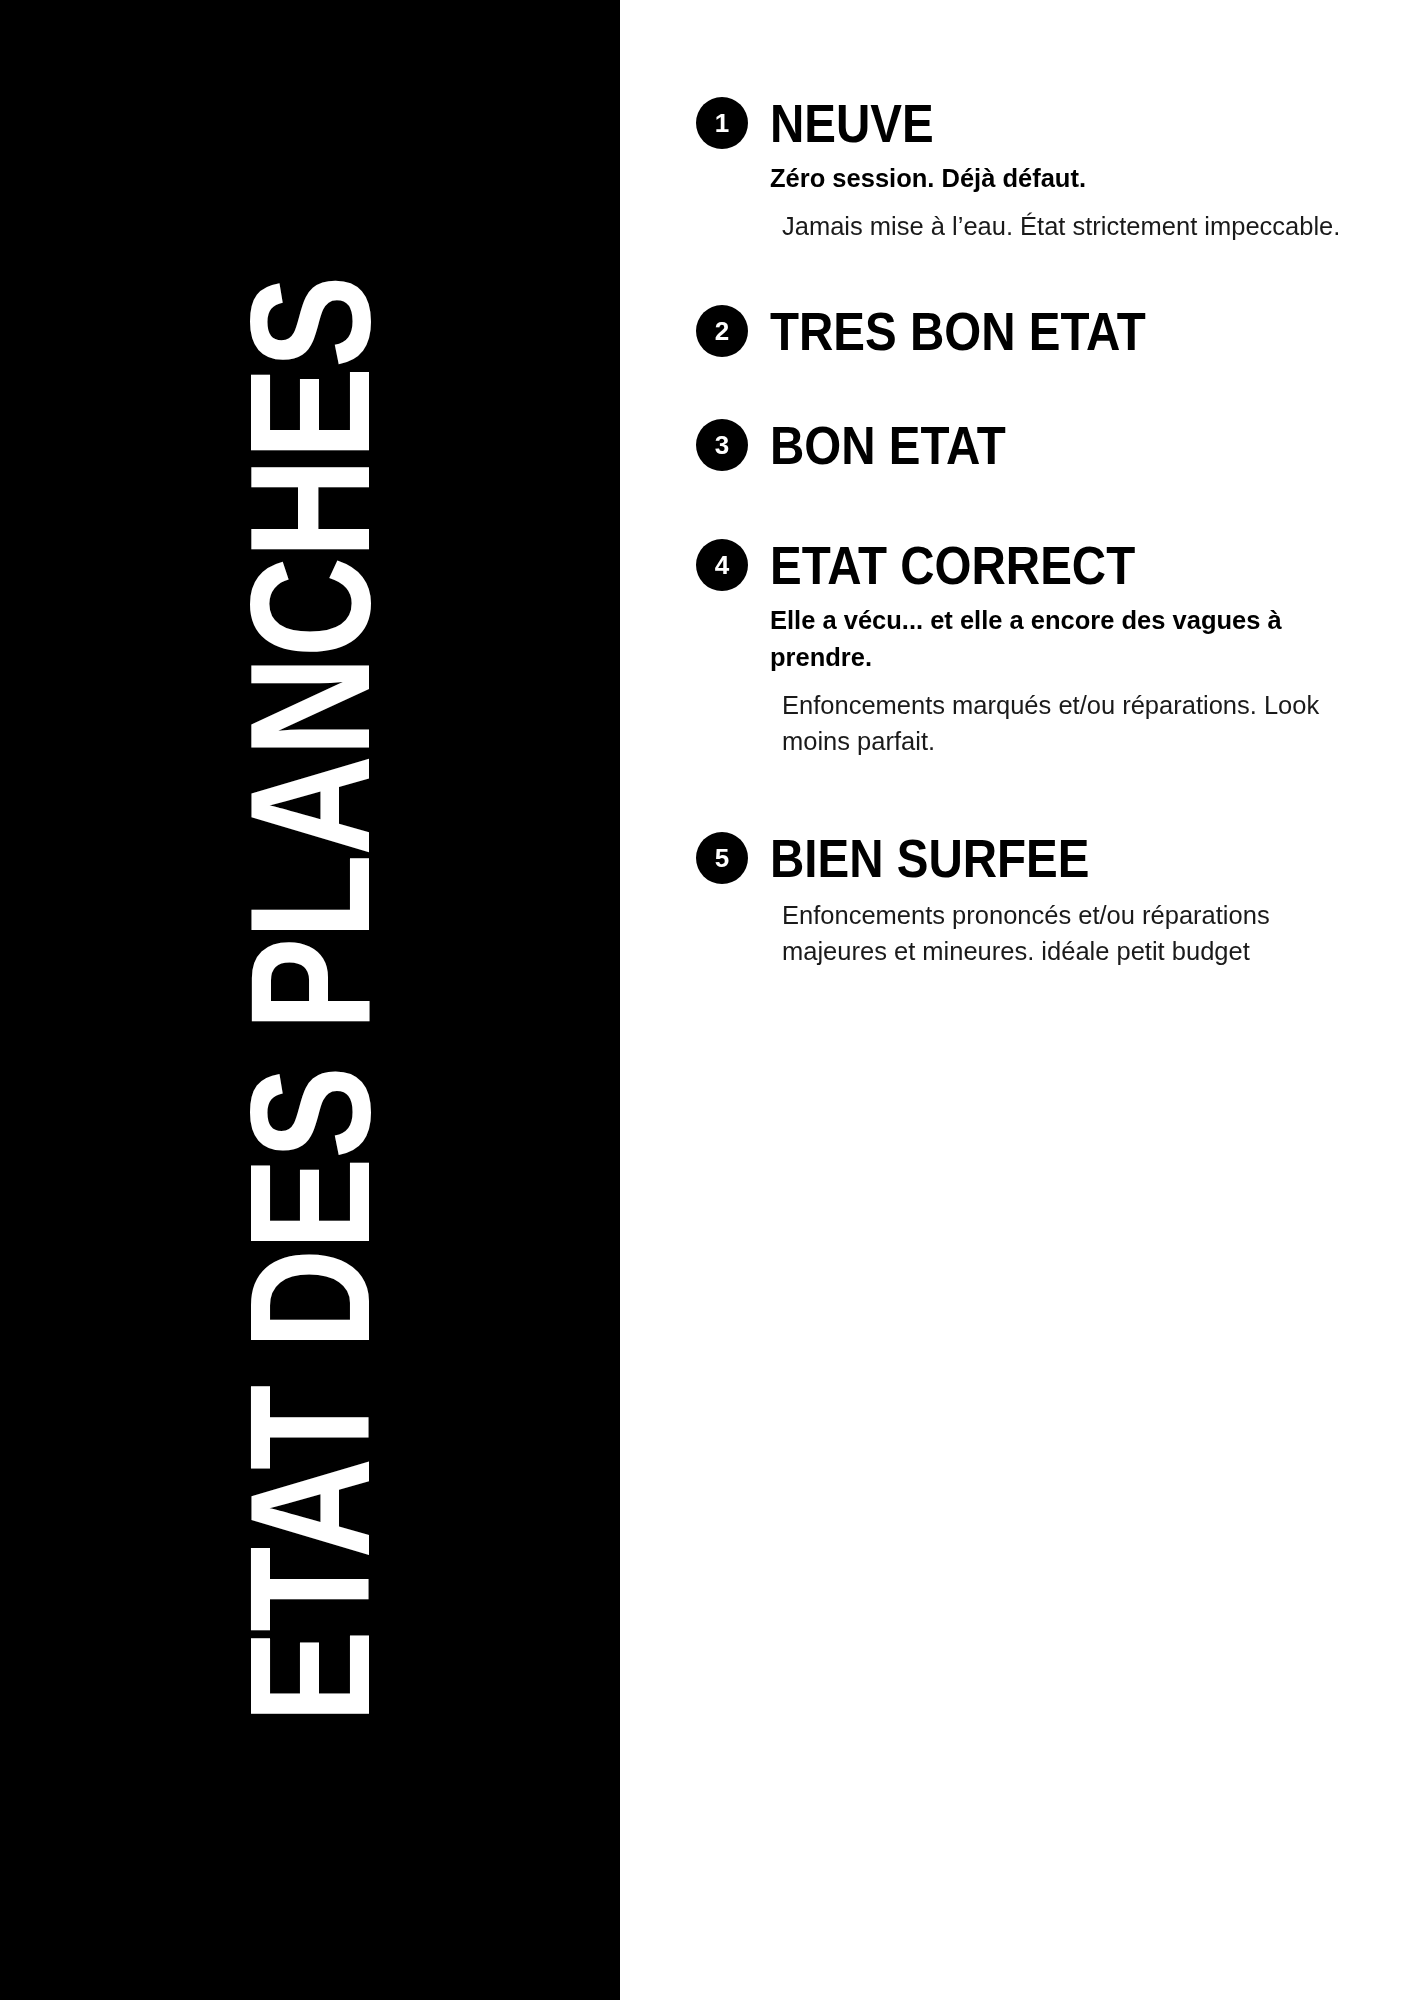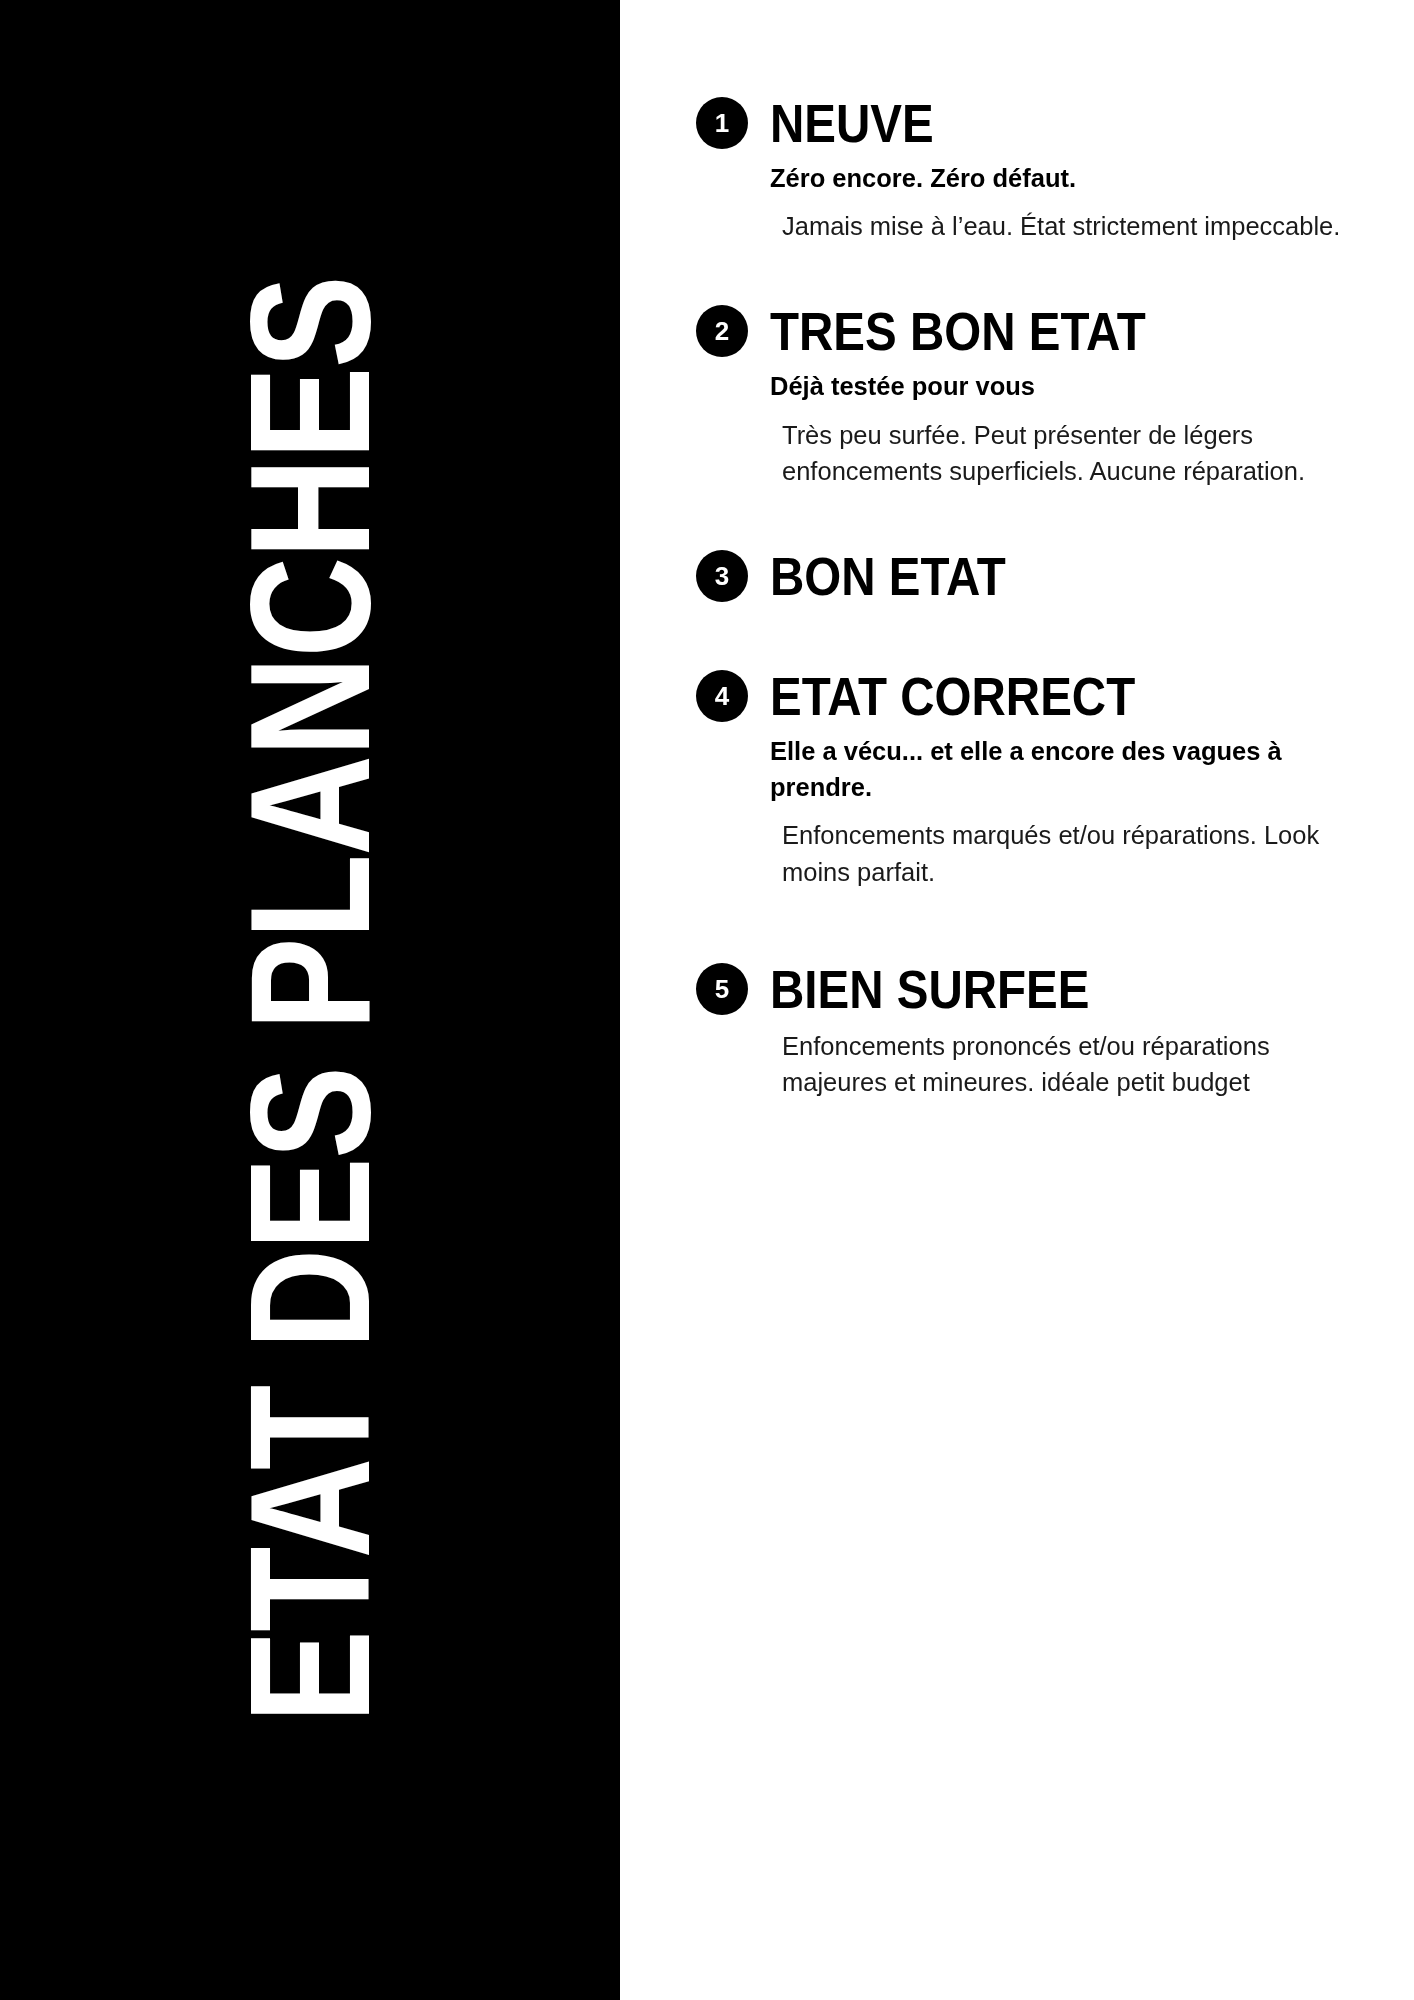--- a/index.html
+++ b/index.html
@@ -153,34 +153,30 @@
   </div>
 
   <div class="right-panel">
 
     <div class="item item-1">
       <div class="item-head">
         <div class="badge">1</div>
         <div class="item-title">NEUVE</div>
       </div>
       <div class="item-body">
-        <p class="lead">Zéro encore. Zéro défaut.</p>
+        <p class="lead">Zéro session. Déjà défaut.</p>
         <p class="desc">Jamais mise à l’eau.
 État strictement impeccable.</p>
       </div>
     </div>
 
     <div class="item item-2">
       <div class="item-head">
         <div class="badge">2</div>
         <div class="item-title">TRES BON ETAT</div>
-      </div>
-      <div class="item-body">
-        <p class="lead">Déjà testée pour vous</p>
-        <p class="desc">Très peu surfée. Peut présenter de légers enfoncements superficiels. Aucune réparation.</p>
       </div>
     </div>
 
     <div class="item item-3">
       <div class="item-head">
         <div class="badge">3</div>
         <div class="item-title">BON ETAT</div>
       </div>
     </div>
 

